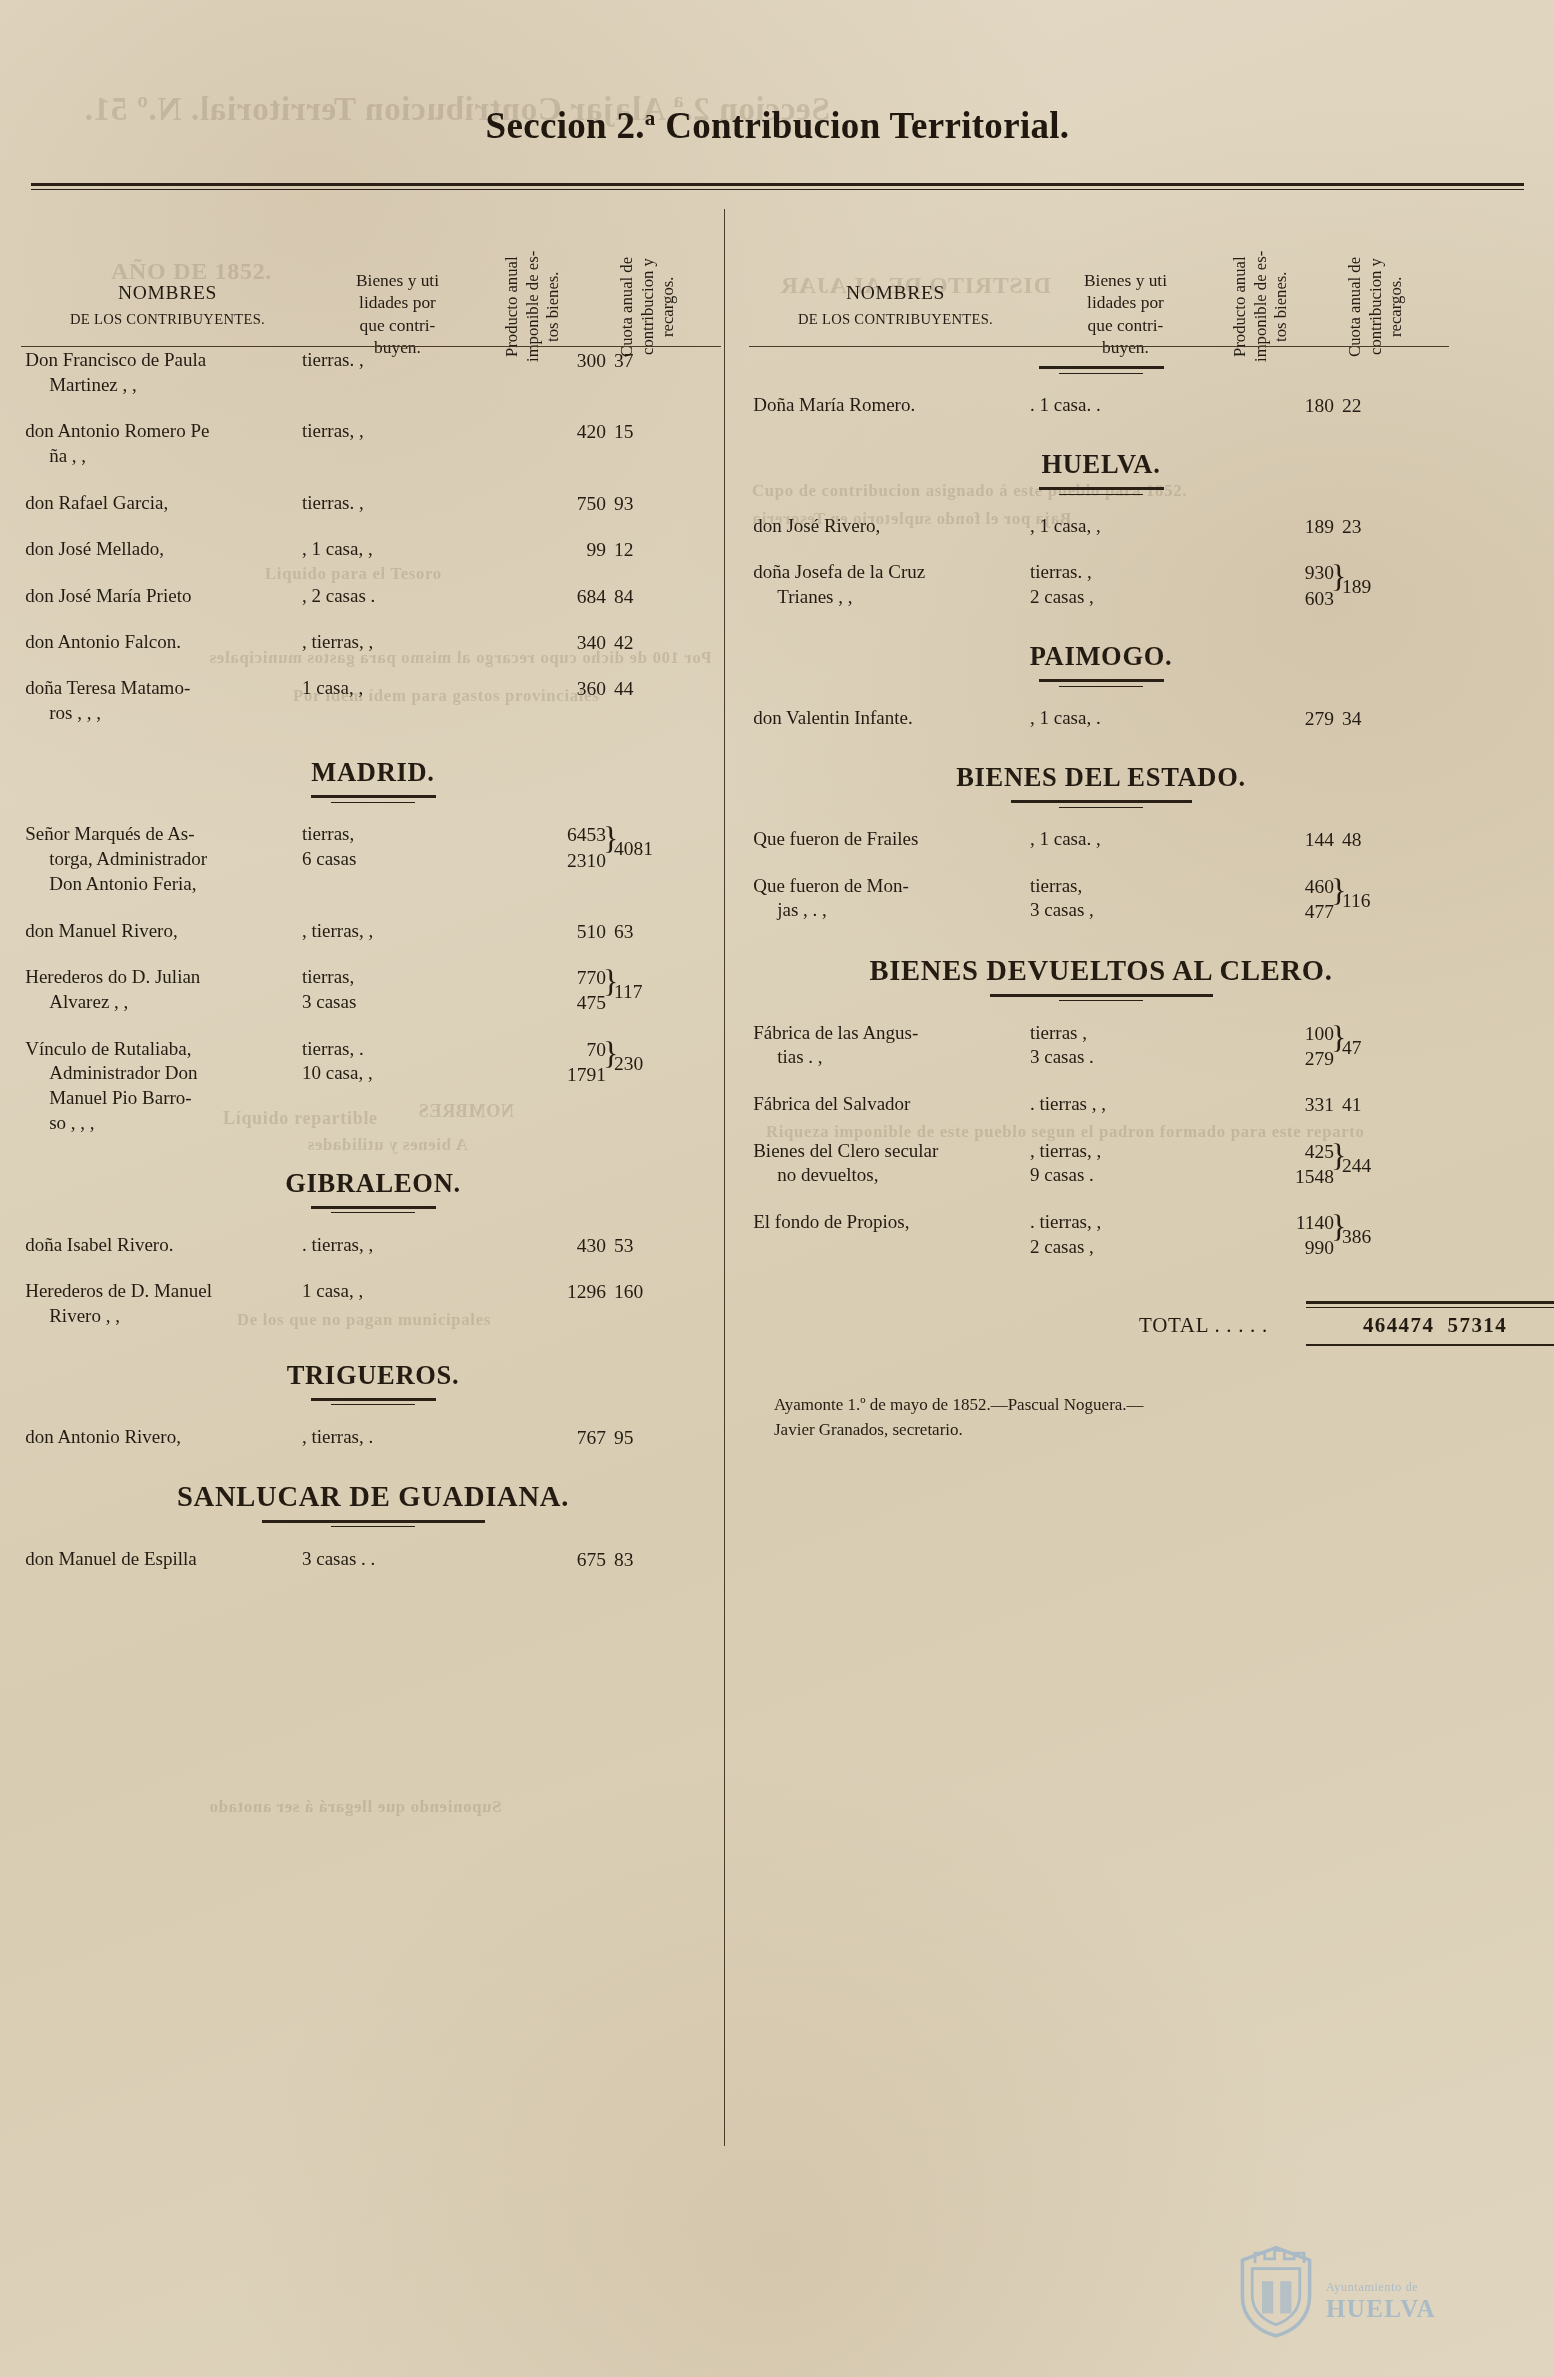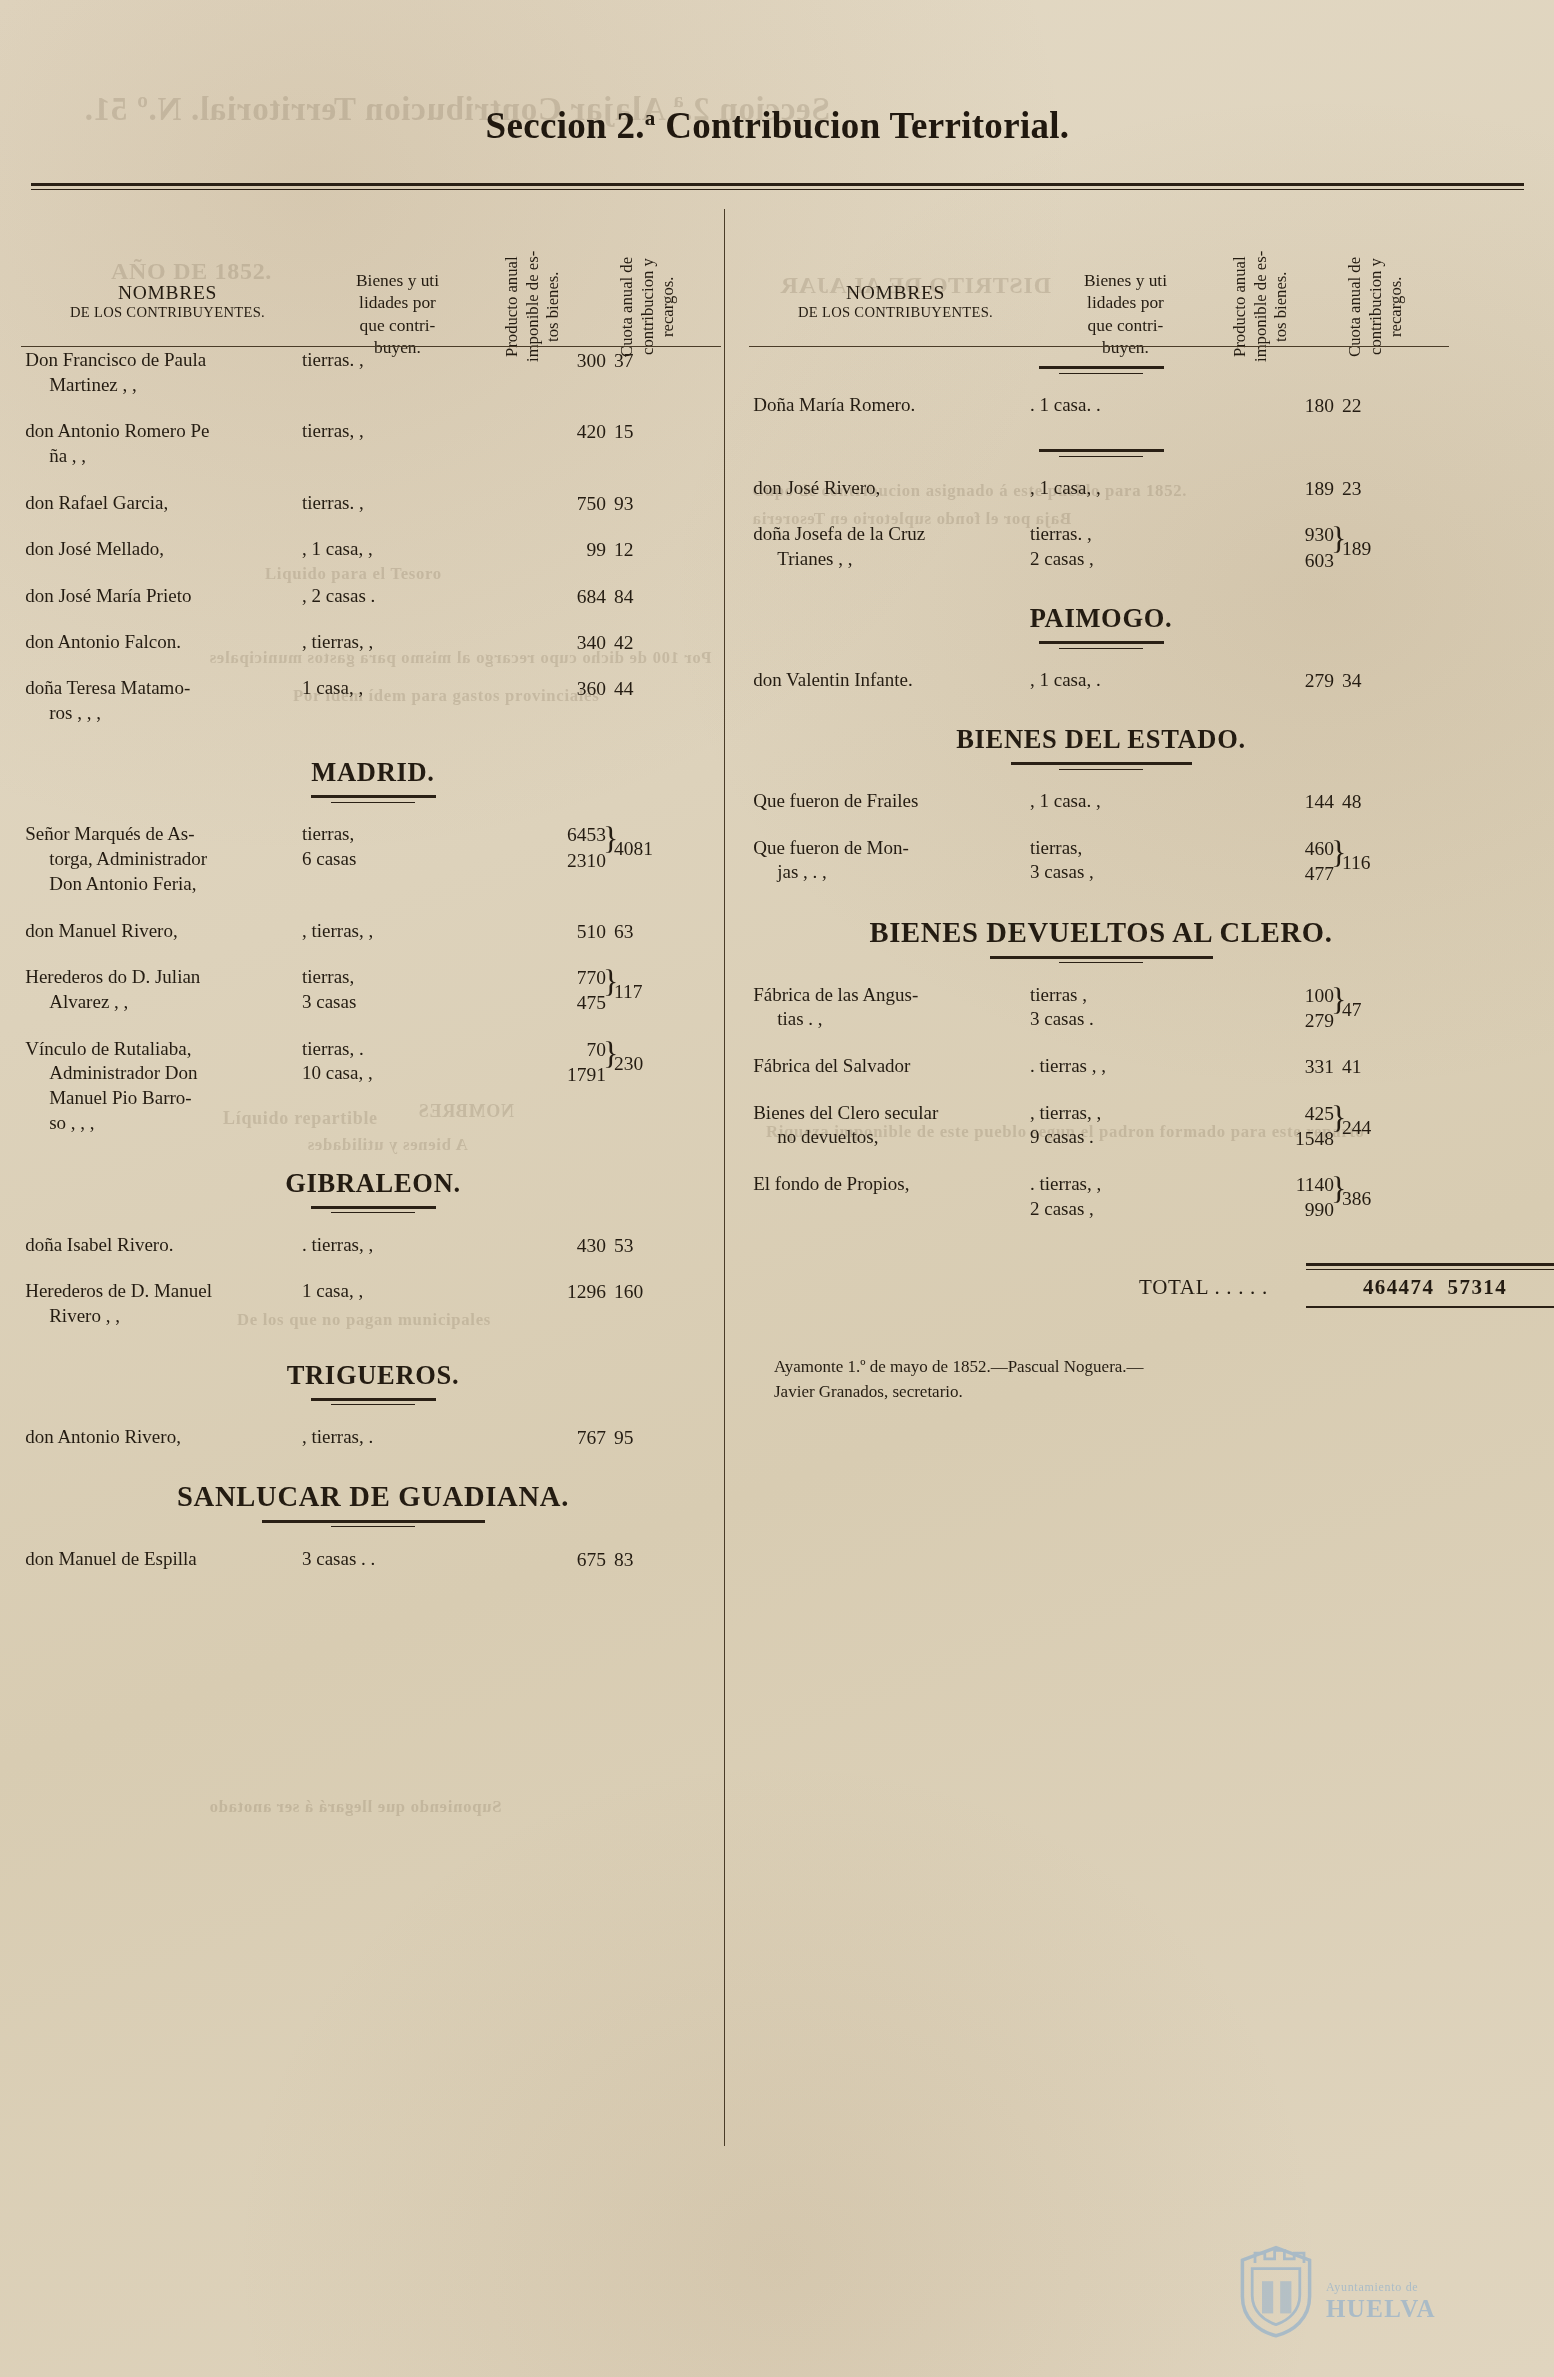--- a/index.html
+++ b/index.html
@@ -105,21 +105,21 @@
   .thead .hnames .l1 {
     font-size: 19.5px;
     letter-spacing: 0.7px;
     font-variant: small-caps;
     font-weight: normal;
   }
   .thead .hnames .l2 {
     font-size: 14.6px;
     letter-spacing: 0.3px;
     font-variant: small-caps;
-    margin-top: 0;
+    margin-top: 7px;
   }
   .thead .hbienes {
     position: absolute;
     left: 293px;
     top: 60px;
     width: 167px;
     text-align: center;
     font-size: 17.4px;
     line-height: 1.28;
   }
@@ -484,20 +484,21 @@
         <div class="place">
           <div class="pdash"></div>
         </div>
         <div class="row" style="min-height: 38px;">
           <div class="nm"><span>Doña María Romero.</span></div>
           <div class="bn"><span>. 1 casa.       .</span></div>
           <div class="pr"><span>180</span></div>
           <div class="cu"><span>22</span></div>
         </div>
         <div class="place">
+          <div class="pname">HUELVA.</div>
           <div class="pdash"></div>
         </div>
         <div class="row" style="min-height: 38px;">
           <div class="nm"><span>don José Rivero,</span></div>
           <div class="bn"><span>, 1 casa,        ,</span></div>
           <div class="pr"><span>189</span></div>
           <div class="cu"><span>23</span></div>
         </div>
         <div class="row" style="min-height: 63px;">
           <div class="nm"><span>doña  Josefa  de  la Cruz</span><span class="ind">Trianes      ,          ,</span></div>

